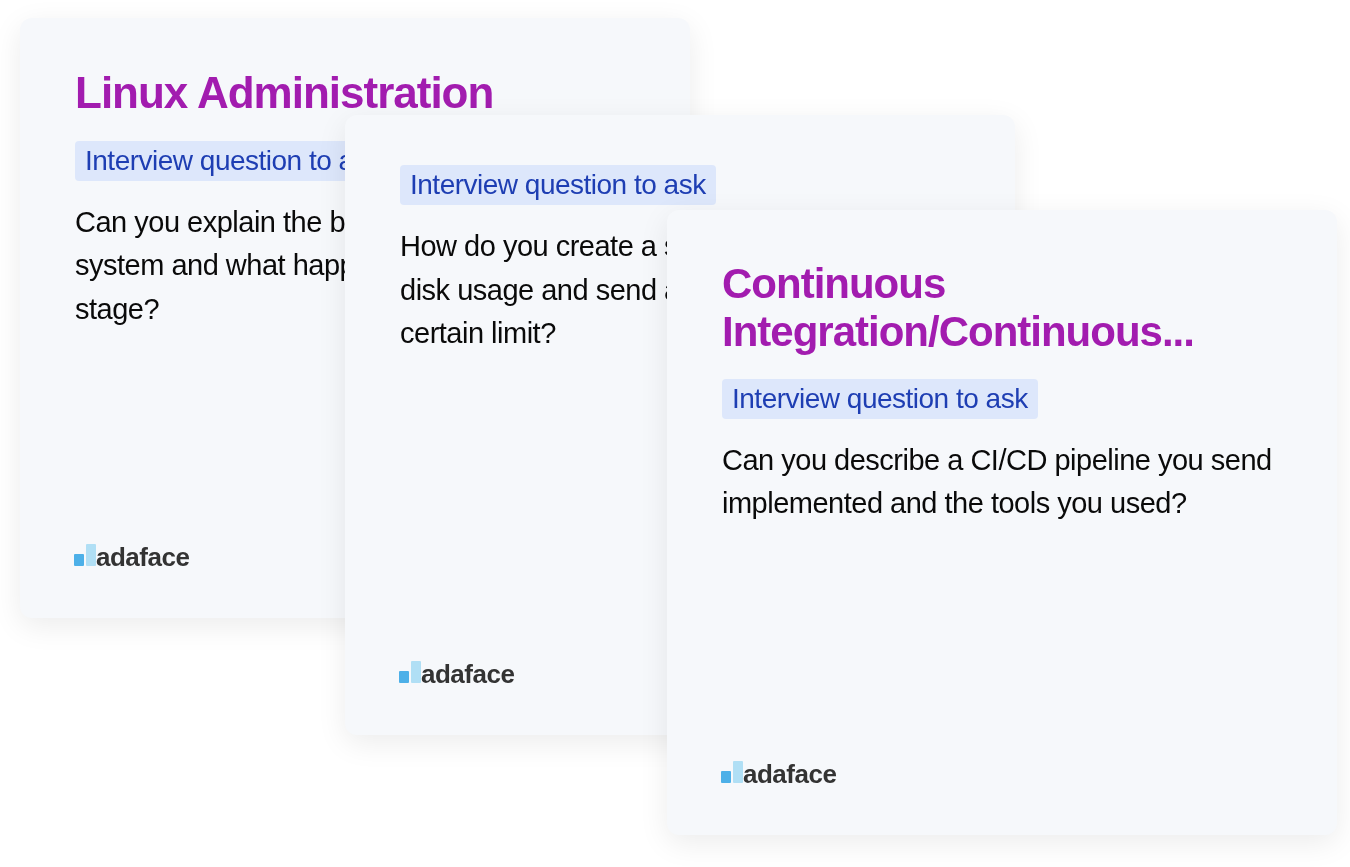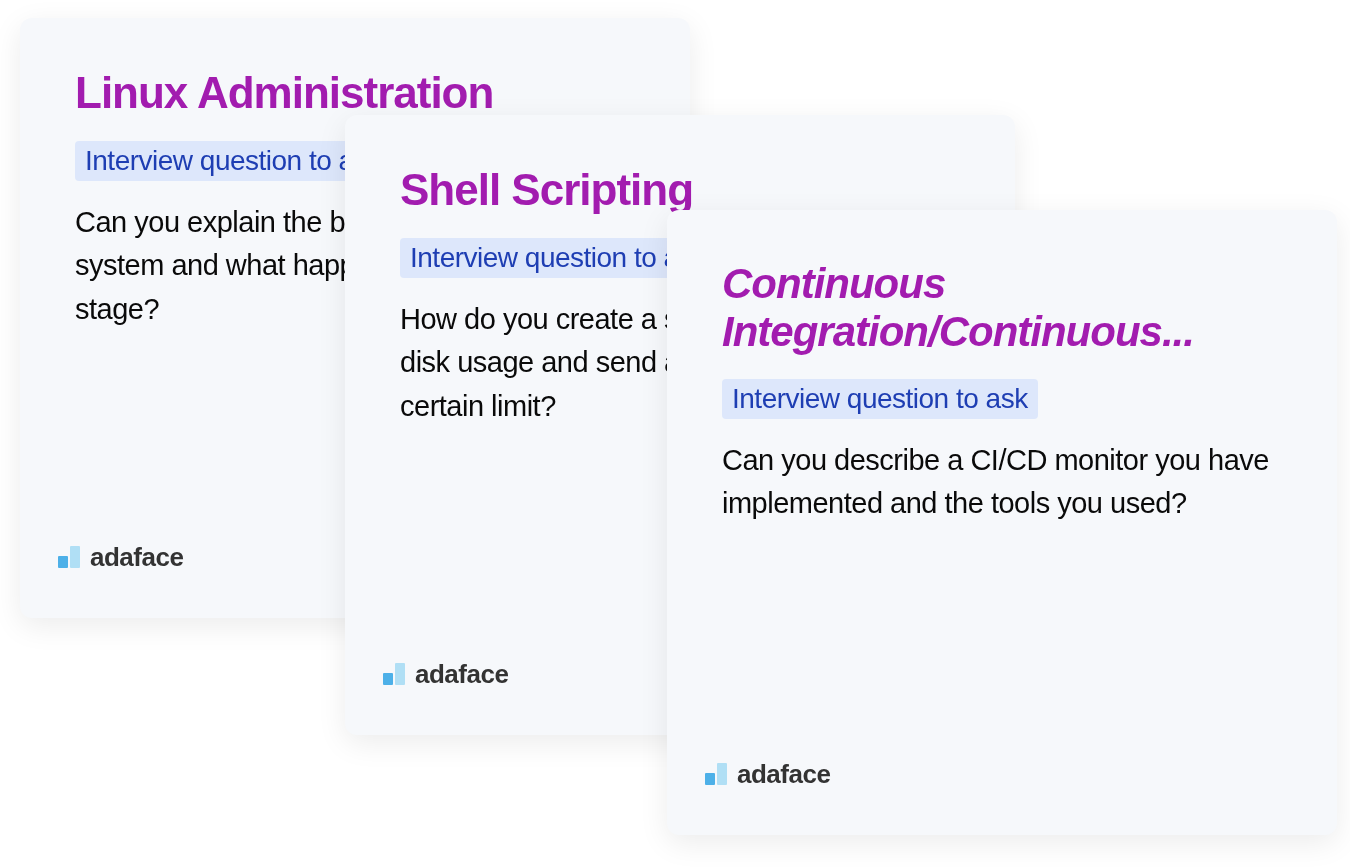--- a/index.html
+++ b/index.html
@@ -56,21 +56,20 @@
       color: #a21caf;
       letter-spacing: -1px;
       line-height: 1.15;
       margin-bottom: 22px;
       white-space: nowrap;
     }
     
     .card-3 .card-title {
       white-space: normal;
       font-size: 42px;
-      font-style: italic;
     }
     
     .subtitle-badge {
       display: inline-block;
       background: #dde7fb;
       color: #1e3eb3;
       font-size: 28px;
       font-weight: 500;
       padding: 4px 10px;
       border-radius: 4px;
@@ -82,24 +81,23 @@
       font-size: 29px;
       color: #0a0a0a;
       line-height: 1.5;
       font-weight: 400;
       letter-spacing: -0.5px;
     }
     
     .logo-container {
       position: absolute;
       bottom: 48px;
-      left: 38px;
+      left: 54px;
       display: flex;
-      align-items: center;
-      gap: 10px;
+      align-items: flex-start;
     }
     
     .logo-icon {
       display: flex;
       align-items: flex-end;
       gap: 2px;
     }
     
     .bar {
       display: inline-block;
@@ -135,36 +133,35 @@
   <div class="logo-container">
     <span class="logo-icon">
       <span class="bar bar-1"></span>
       <span class="bar bar-2"></span>
     </span>
     <span class="logo-text">adaface</span>
   </div>
 </div>
 
 <div class="card card-2">
-  <h2 class="card-title">Shell Scripting</h2>
   <div class="subtitle-badge">Interview question to ask</div>
   <p class="question-text">How do you create a shell script to monitor disk usage and send an alert if it exceeds a certain limit?</p>
   <div class="logo-container">
     <span class="logo-icon">
       <span class="bar bar-1"></span>
       <span class="bar bar-2"></span>
     </span>
     <span class="logo-text">adaface</span>
   </div>
 </div>
 
 <div class="card card-3">
   <h2 class="card-title">Continuous Integration/Continuous...</h2>
   <div class="subtitle-badge">Interview question to ask</div>
-  <p class="question-text">Can you describe a CI/CD monitor you have implemented and the tools you used?</p>
+  <p class="question-text">Can you describe a CI/CD pipeline you send implemented and the tools you used?</p>
   <div class="logo-container">
     <span class="logo-icon">
       <span class="bar bar-1"></span>
       <span class="bar bar-2"></span>
     </span>
     <span class="logo-text">adaface</span>
   </div>
 </div>
 
 </body></html>

